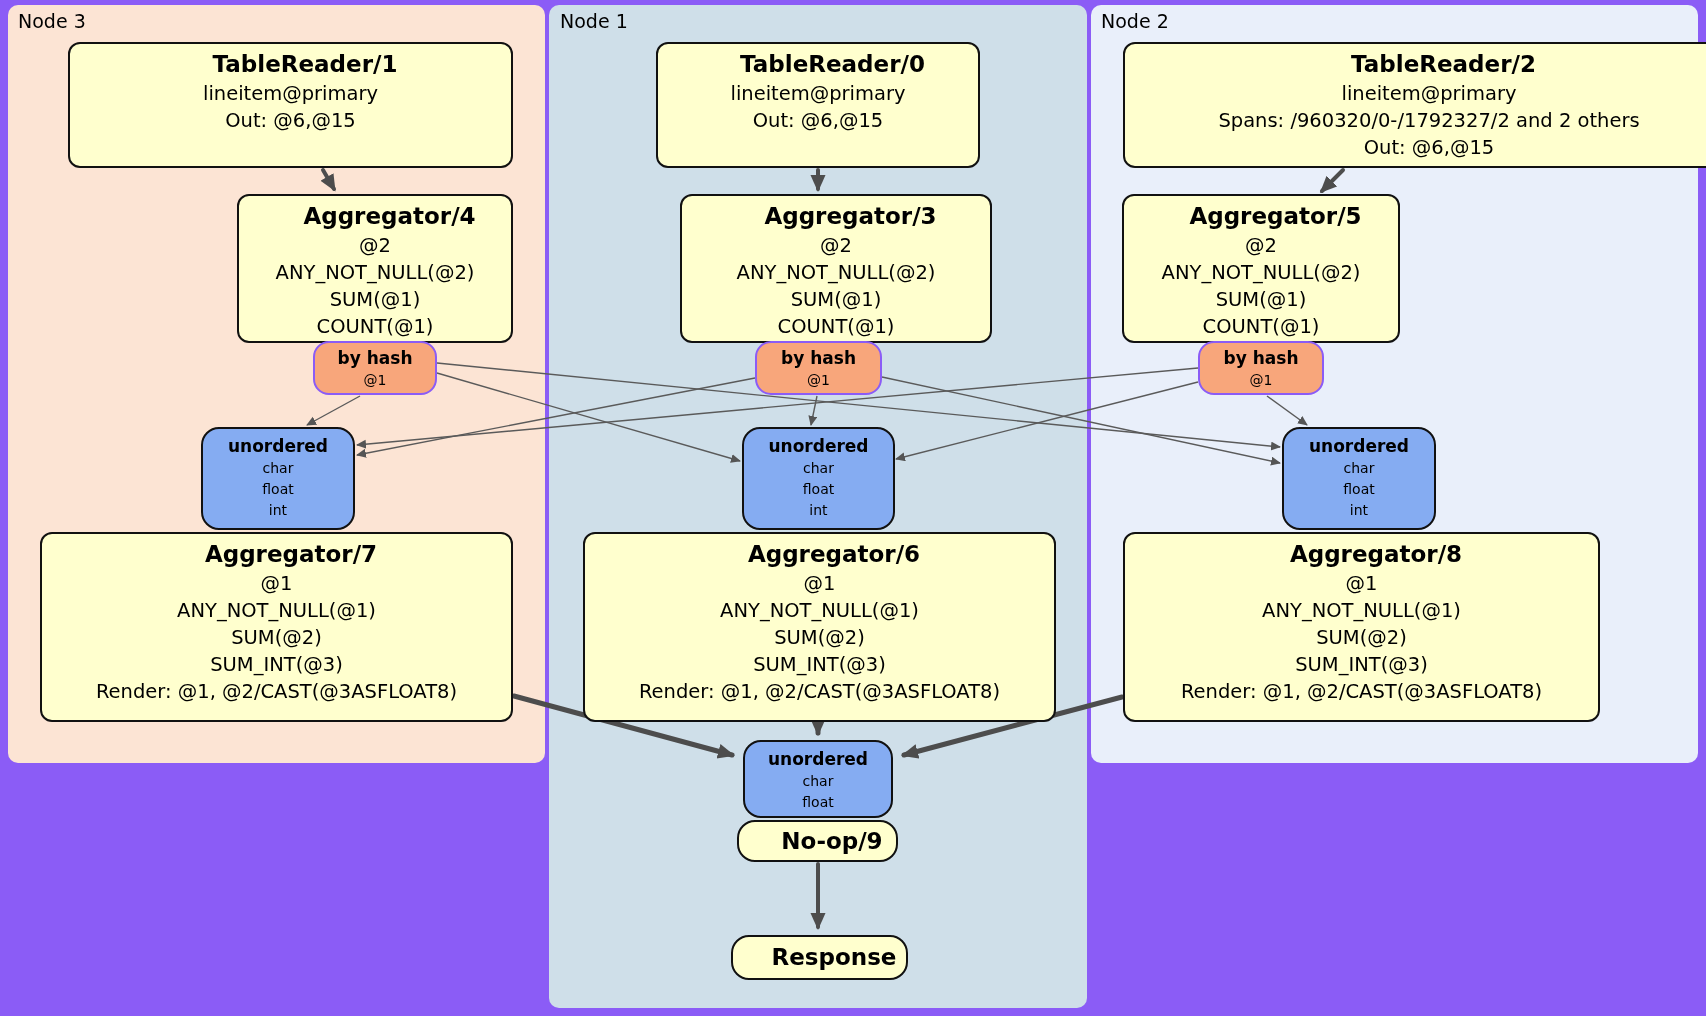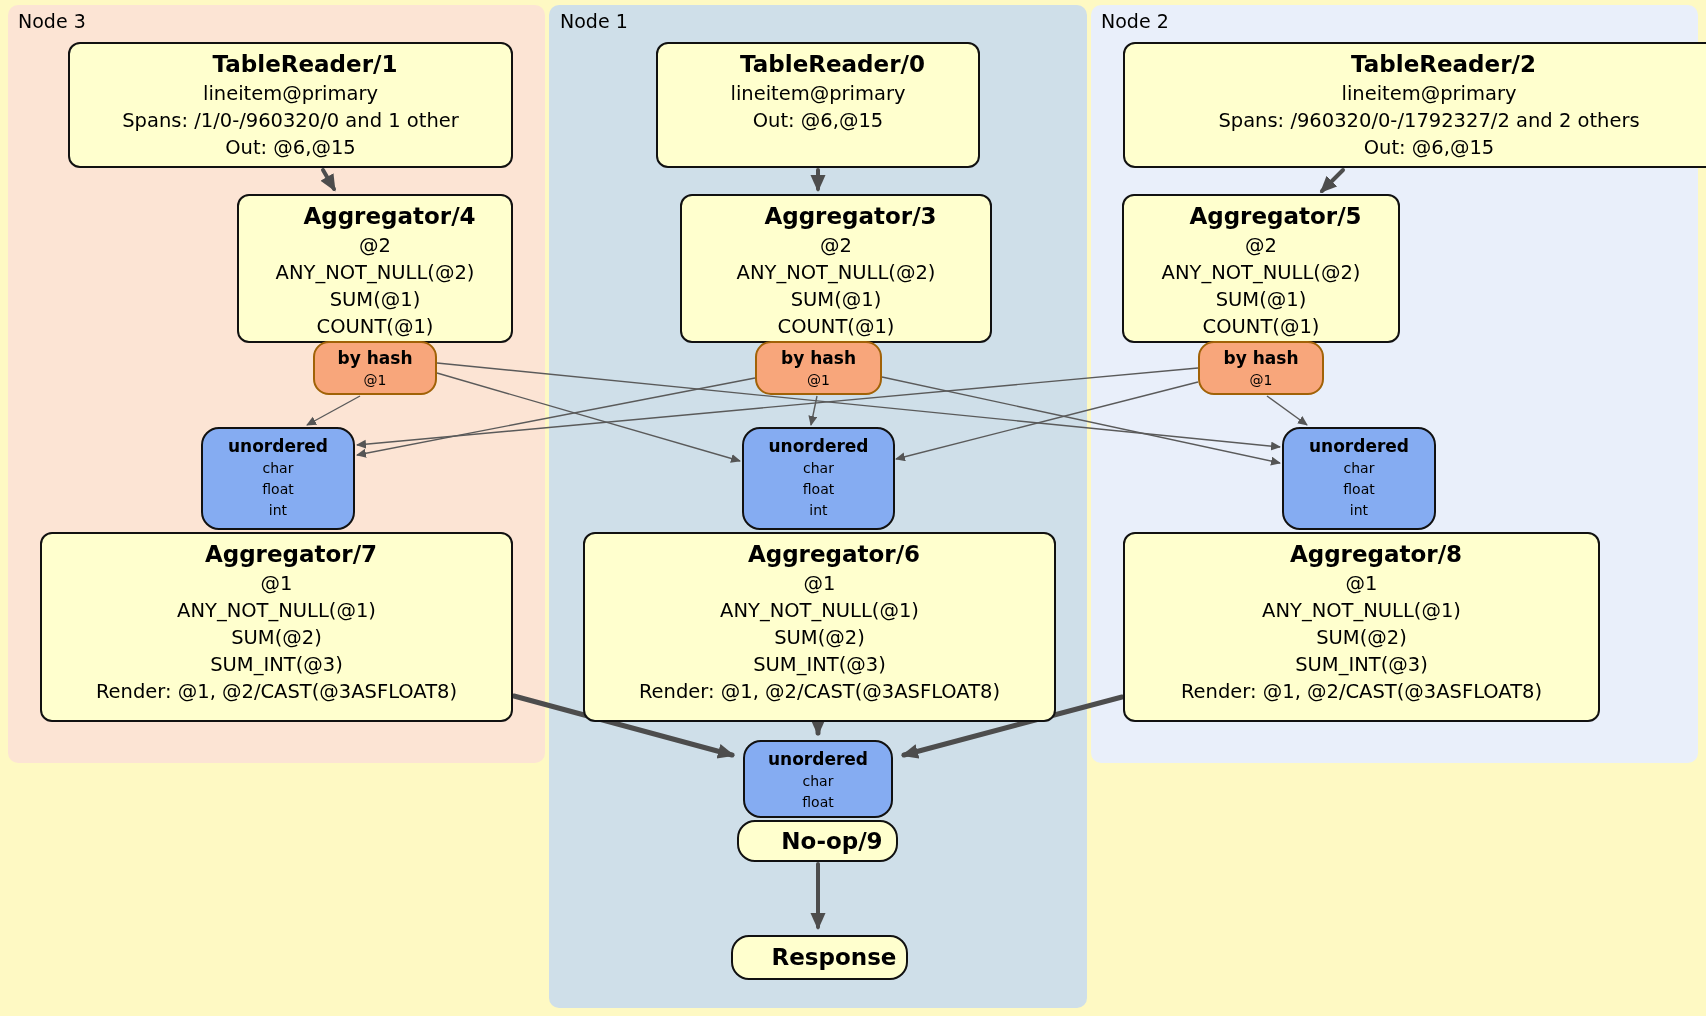--- a/index.html
+++ b/index.html
@@ -1,33 +1,33 @@
 <!DOCTYPE html>
 <html style="--node3-bg: #fce4d4; --node1-bg: #cfdfe9; --node2-bg: #e9effa; --processor-bg: #ffffce; --router-bg: #f8a67b; --sync-bg: #85acf2; --arrow: #4d4d4d; --wire: #5a5a5a;"><head>
 <meta charset="utf-8">
 <style>
   html,body{margin:0;padding:0;background:#ffffff;}
   body{font-family:"DejaVu Sans","Liberation Sans",sans-serif;color:#000;}
-  .canvas{position:relative;width:1706px;height:1016px;overflow:hidden;background:#fef9c3;}
+  .canvas{position:relative;width:1706px;height:1016px;overflow:hidden;background:#8b5cf6;}
 
   .panel{position:absolute;border-radius:10px;}
   .panel-node3{left:8px;top:5px;width:537px;height:758px;background:var(--node3-bg,#fce4d4);}
   .panel-node1{left:549px;top:5px;width:538px;height:1003px;background:var(--node1-bg,#cfdfe9);}
   .panel-node2{left:1091px;top:5px;width:607px;height:758px;background:var(--node2-bg,#e9effa);}
   .panel-label{position:absolute;font-size:19px;color:#000;}
 
   svg.wires{position:absolute;left:0;top:0;pointer-events:none;z-index:2;}
 
   .proc{position:absolute;background:var(--processor-bg,#ffffce);border:2px solid #111;
         border-radius:12px;text-align:center;z-index:3;box-sizing:border-box;padding-top:5px;}
   .proc-title{font-weight:bold;font-size:23px;line-height:31px;padding-left:29px;}
   .proc-line{font-size:19.5px;line-height:27px;white-space:nowrap;}
   .proc.single{display:flex;align-items:center;justify-content:center;padding-top:0;border-radius:18px;}
 
-  .router{position:absolute;background:var(--router-bg,#f8a67b);border:2px solid #a16207;
+  .router{position:absolute;background:var(--router-bg,#f8a67b);border:2px solid #8b5cf6;
           border-radius:16px;text-align:center;z-index:4;box-sizing:border-box;padding-top:3px;}
   .sync{position:absolute;background:var(--sync-bg,#85acf2);border:2px solid #111;
         border-radius:18px;text-align:center;z-index:4;box-sizing:border-box;padding-top:5px;}
   .mini-title{font-weight:bold;font-size:17px;line-height:24px;}
   .mini-line{font-size:14px;line-height:21px;}
 </style>
 </head>
 <body>
 
 <div class="canvas">
@@ -69,21 +69,20 @@
       <line stroke-width="5" x1="514" y1="696" x2="732" y2="755" marker-end="url(#arrowThick)"></line>
       <line stroke-width="5" x1="818" y1="724" x2="818" y2="733" marker-end="url(#arrowThick)"></line>
       <line stroke-width="5" x1="1122" y1="697" x2="904" y2="755" marker-end="url(#arrowThick)"></line>
       <line stroke-width="4" x1="818" y1="864" x2="818" y2="927" marker-end="url(#arrowThick)"></line>
     </g>
   </svg>
 
   <div class="proc" style="left:68px;top:42px;width:445px;height:126px;">
     <div class="proc-title">TableReader/1</div>
     <div class="proc-line">lineitem@primary</div>
-    <div class="proc-line">Spans: /1/0-/960320/0 and 1 other</div>
     <div class="proc-line">Out: @6,@15</div>
   </div>
 
   <div class="proc" style="left:656px;top:42px;width:324px;height:126px;">
     <div class="proc-title">TableReader/0</div>
     <div class="proc-line">lineitem@primary</div>
     <div class="proc-line">Out: @6,@15</div>
   </div>
 
   <div class="proc" style="left:1123px;top:42px;width:612px;height:126px;">

